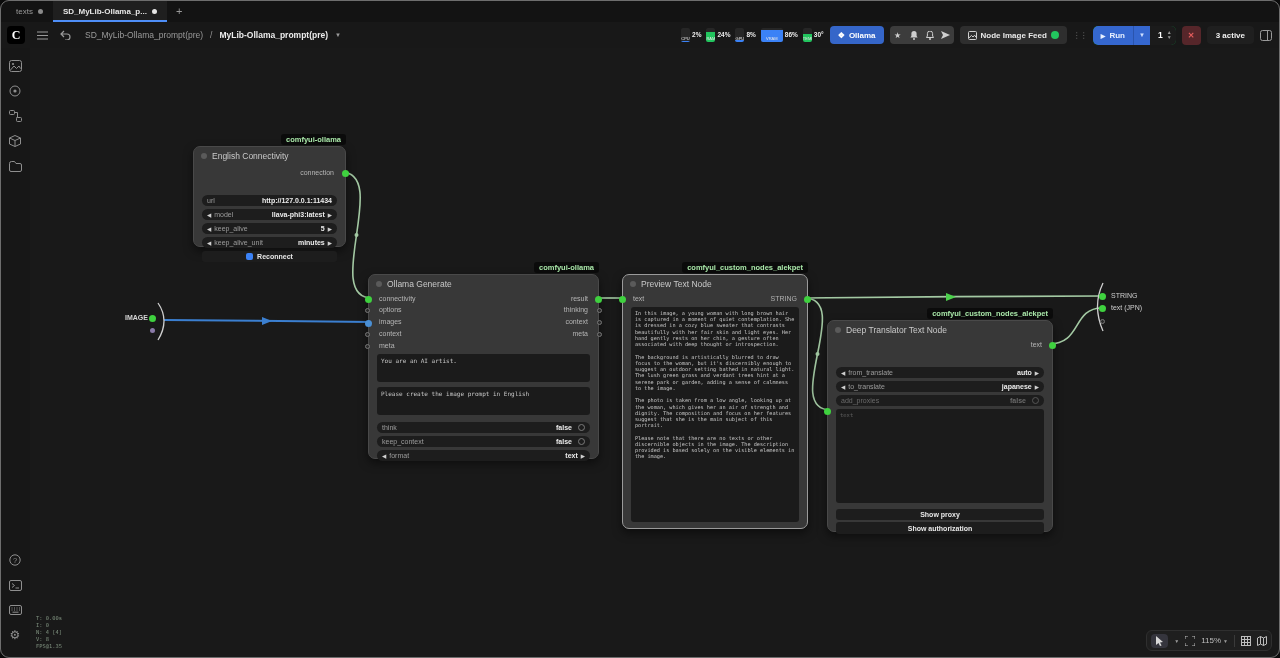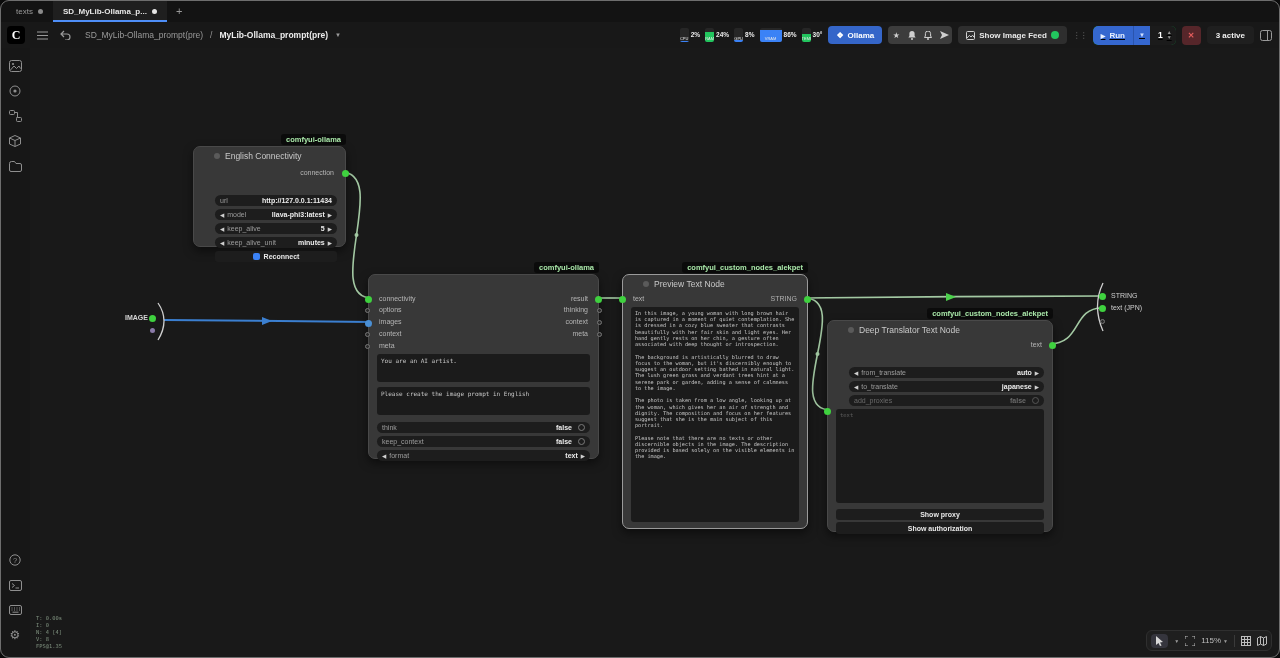--- a/index.html
+++ b/index.html
@@ -30,41 +30,41 @@
   .stat-fill { position:absolute; bottom:0; left:0; right:0; }
   .stat-label { position:absolute; bottom:1px; left:0; right:0; font-size:4px; color:#e8e8e8; text-align:center; }
   .stat-value { font-size:6.5px; color:#ececec; font-weight:700; padding-bottom:4px; }
   .btn { display:flex; align-items:center; gap:4px; border-radius:4px; font-size:8px; height:18px; padding:0 8px; color:#e8e8e8; }
   .btn-manager { background:#3566c9; color:#fff; font-weight:700; }
   .icon-group { display:flex; background:#3c3c3c; border-radius:4px; height:18px; align-items:center; }
   .icon-group .ig { width:16px; display:flex; justify-content:center; color:#cfcfcf; font-size:8px; }
   .btn-feed { background:#2e2e2e; font-weight:600; }
   .feed-toggle { width:8px; height:8px; border-radius:50%; background:#22c55e; display:inline-block; }
   .grip { color:#6a6a6a; font-size:8px; letter-spacing:-1px; }
-  .run-group { display:flex; align-items:center; background:#15803d; border-radius:5px; overflow:hidden; height:19px;text-decoration:underline; }
+  .run-group { display:flex; align-items:center; background:#15803d; border-radius:5px; overflow:hidden; height:19px; }
   .btn-run { background:#3567cf; color:#e9f1ff; height:19px; border-radius:5px 0 0 5px; font-weight:700; }
   .run-chev { background:#3567cf; height:19px; display:flex; align-items:center; padding:0 5px; color:#cfe0ff; border-left:1px solid #2a54ad; font-size:6px; }
   .spinner { display:flex; align-items:center; background:#1b1b1b; height:19px; padding:0 4px 0 8px; gap:4px; }
   .spinner .num { color:#fff; font-size:8.5px; font-weight:700; }
   .spin-arrows { display:flex; flex-direction:column; color:#9a9a9a; font-size:5px; line-height:5px; }
   .btn-x { background:#56262a; color:#e25c5c; width:19px; height:19px; justify-content:center; padding:0; font-weight:700; }
   .active-badge { background:#1f1f1f; border-radius:4px; height:18px; display:flex; align-items:center; padding:0 9px; font-size:8px; color:#f0f0f0; font-weight:700; }
   .panel-btn { color:#9a9a9a; display:flex; align-items:center; }
 
   
   .sidebar { position:absolute; left:0; top:48px; bottom:0; width:30px; background:#171717; z-index:48; display:flex; flex-direction:column; align-items:center; padding:8px 0; border-radius:0 0 0 9px; }
   .sb-icon { width:20px; height:20px; margin-bottom:5px; display:flex; align-items:center; justify-content:center; color:#8f8f8f; }
   .sb-spacer { flex:1; }
   svg.mi { display:block; }
 
   
   .canvas { position:absolute; left:30px; top:48px; right:0; bottom:0; background:#191919; border-radius:0 0 9px 0; }
   #wires { position:absolute; inset:0; z-index:1; pointer-events:none; }
 
-  .node { position:absolute; background:#383838; border:1px solid #494949; border-radius:7px; box-shadow:0 4px 10px rgba(0,0,0,.5); z-index:2;padding-left:13px; }
+  .node { position:absolute; background:#383838; border:1px solid #494949; border-radius:7px; box-shadow:0 4px 10px rgba(0,0,0,.5); z-index:2; }
   .node.selected { border-color:#9a9a9a; }
   .node-badge { position:absolute; right:-1px; top:-13px; background:rgba(10,10,10,.92); color:#a9e8a9; font-size:7.5px; font-weight:700; padding:1px 5px; border-radius:3px; white-space:nowrap; }
   .node-title { display:flex; align-items:center; gap:5px; padding:4px 7px 1px; color:#c9c9c9; font-size:8.5px; }
   .collapse-dot { width:6px; height:6px; border-radius:50%; background:#5a5a5a; flex:0 0 auto; }
   .port { position:absolute; width:7px; height:7px; border-radius:50%; z-index:3; }
   .port.in  { left:-4px; }
   .port.out { right:-4px; }
   .port.green { background:#3fd13f; }
   .port.blue { background:#4a8fd4; }
   .port.hollow { width:5px; height:5px; background:#2a2a2a; border:1px solid #777; }
@@ -193,21 +193,21 @@
             <path d="M0 8 9 4 0 0l2 4z" fill="#cfcfcf"></path>
           </svg>
       </span>
     </div>
 
     <div class="btn btn-feed">
       <svg class="mi" width="9" height="9" viewBox="0 0 9 9">
           <rect x="0.5" y="0.5" width="8" height="8" rx="1" fill="none" stroke="#cfcfcf"></rect>
           <path d="M1 7l2.4-2.6L5 6l1.6-1.8L8 6.2" stroke="#cfcfcf" fill="none"></path>
         </svg>
-      <span>Show Image Feed</span>
+      <span>Node Image Feed</span>
       <span class="feed-toggle"></span>
     </div>
 
     <span class="grip">⋮⋮</span>
 
     <div class="run-group">
       <div class="btn btn-run">
         <span style="font-size:6px">▶</span>
         <span>Run</span>
       </div>
@@ -359,20 +359,24 @@
     <span class="arrow">▶</span>
   </div>
   <div class="node-btn">
     <span class="blue-sq"></span>
     <span>Reconnect</span>
   </div>
 </div>
 
 <div class="node" style="left:368px; top:274px; width:231px; height:185px">
   <div class="node-badge">comfyui-ollama</div>
+  <div class="node-title">
+    <span class="collapse-dot"></span>
+    <span>Ollama Generate</span>
+  </div>
 
   <span class="port in green" style="top:21px"></span>
   <div class="slot-label" style="left:10px; top:20px">connectivity</div>
   <span class="port in hollow" style="top:33px"></span>
   <div class="slot-label" style="left:10px; top:31px">options</div>
   <span class="port in blue" style="top:45px"></span>
   <div class="slot-label" style="left:10px; top:43px">images</div>
   <span class="port in hollow" style="top:57px"></span>
   <div class="slot-label" style="left:10px; top:55px">context</div>
   <span class="port in hollow" style="top:69px"></span>

